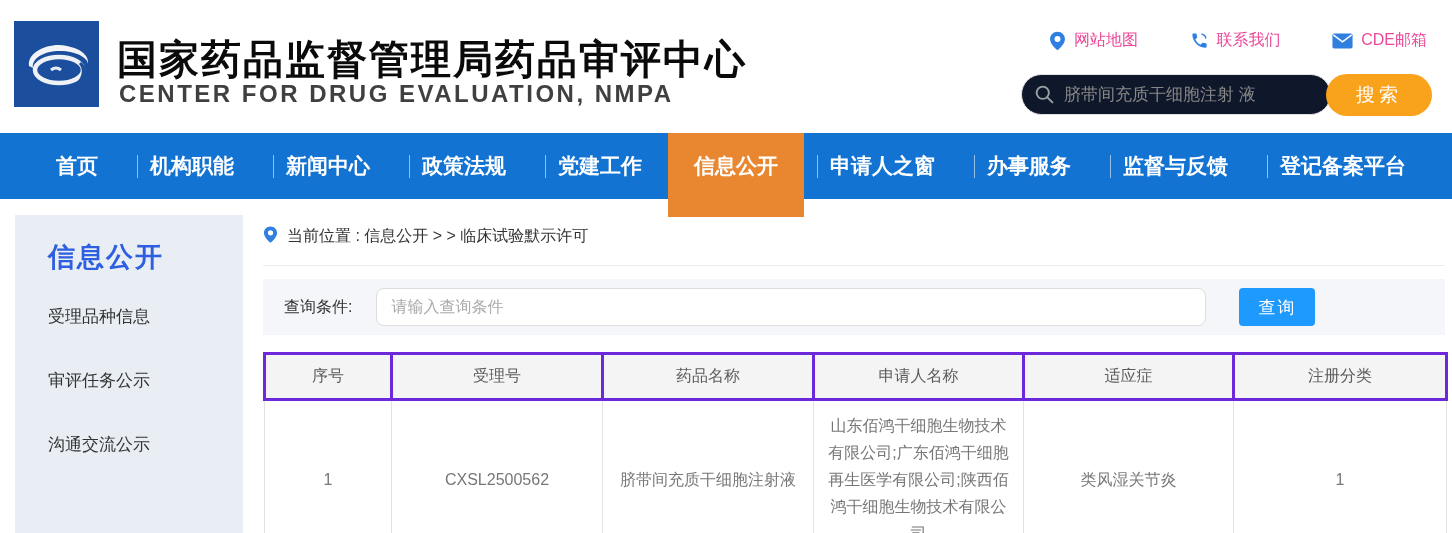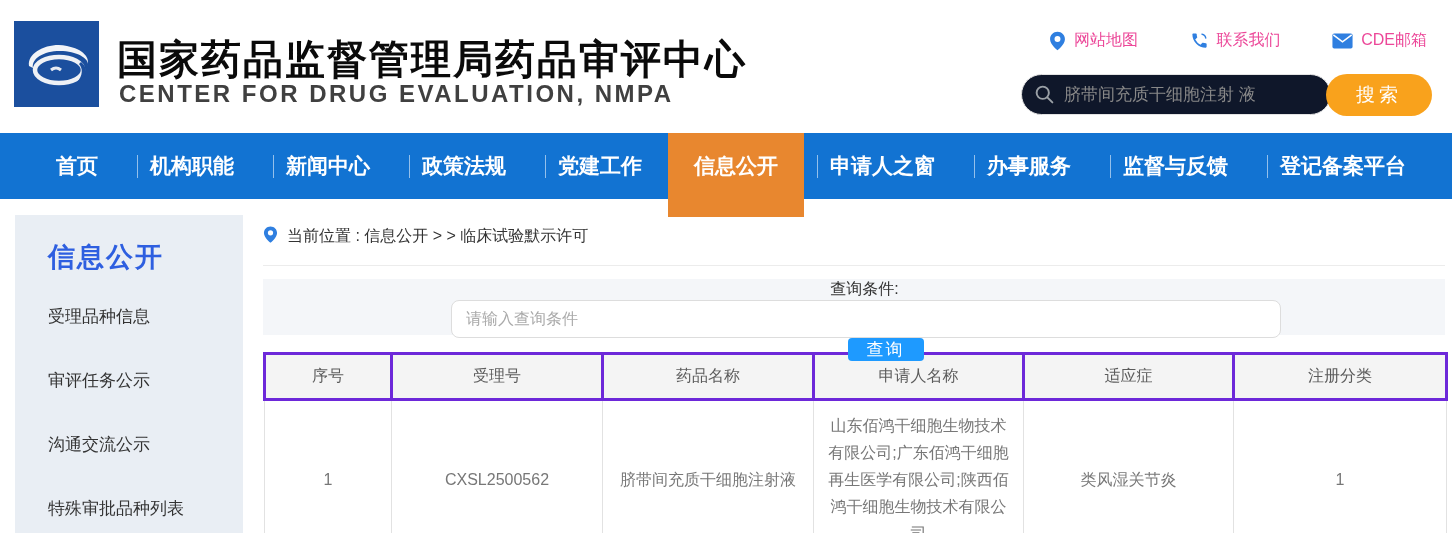--- a/index.html
+++ b/index.html
@@ -43,27 +43,27 @@
              background:#e9eef4; padding:24px 0 0 33px; }
   .sidebar-title { font-size:27px; font-weight:800; color:#2e5fe0; margin-bottom:30px;
                    letter-spacing:2px; }
   .side-item { font-size:17px; color:#333; margin-bottom:41px; cursor:pointer; }
 
   
   .content { position:absolute; left:263px; top:225px; width:1182px; }
   .breadcrumb { display:flex; align-items:center; gap:9px; padding-bottom:17px;
                 border-bottom:1px solid #ececec; font-size:16px; color:#333; }
   .query-bar { margin-top:13px; height:56px; background:#f4f6f9; display:flex;
-               align-items:center;flex-direction:column; }
+               align-items:center; }
   .query-label { font-size:16px; color:#333; margin-left:21px; }
   .query-input { margin-left:24px; width:830px; height:38px; border:1px solid #ddd;
                  border-radius:8px; background:#fff; padding:16px 14px; font-size:16px;
                  color:#a16207; outline:none; font-family:inherit; }
   .query-input::placeholder { color:#aaa; }
-  .query-btn { margin-left:63px; width:76px; height:38px; border:none; border-radius:4px;
+  .query-btn { margin-left:33px; width:76px; height:38px; border:none; border-radius:4px;
                background:#1e9aff; color:#fff; font-size:17px; cursor:pointer;
                font-family:inherit; letter-spacing:2px; }
 
   table.results { margin-top:17px; width:1182px; border-collapse:collapse; table-layout:fixed; }
   .results th { height:46px; background:#f4f4f4; border:3px solid #6d28d9; font-size:16px;
                 font-weight:400; color:#5c5c5c; }
   .results td { height:158px; background:#fff; border:1px solid #e2e2e2; font-size:16px;
                 color:#777; text-align:center; vertical-align:middle; line-height:27px;
                 padding:6px 10px; }
   .col-0{width:127px}.col-1{width:211px}.col-2{width:211px}
@@ -141,21 +141,20 @@
     <li>监督与反馈</li>
     <li>登记备案平台</li>
   </ul>
 </div>
 
 <div class="sidebar">
   <div class="sidebar-title">信息公开</div>
   <div class="side-item">受理品种信息</div>
   <div class="side-item">审评任务公示</div>
   <div class="side-item">沟通交流公示</div>
-  <div class="side-item">特殊审批品种列表</div>
 </div>
 
 <div class="content">
   <div class="breadcrumb">
     <span>
       <svg width="15" height="19" viewBox="0 0 24 28">
           <path d="M12 1C6 1 1.5 5.6 1.5 11.4 1.5 19 12 27 12 27s10.5-8 10.5-15.6C22.5 5.6 18 1 12 1zm0 14.4a4.2 4.2 0 1 1 0-8.4 4.2 4.2 0 0 1 0 8.4z" fill="#2f7fe0"></path>
         </svg>
     </span>
     <span>当前位置 : 信息公开 &gt; &gt; 临床试验默示许可</span>

